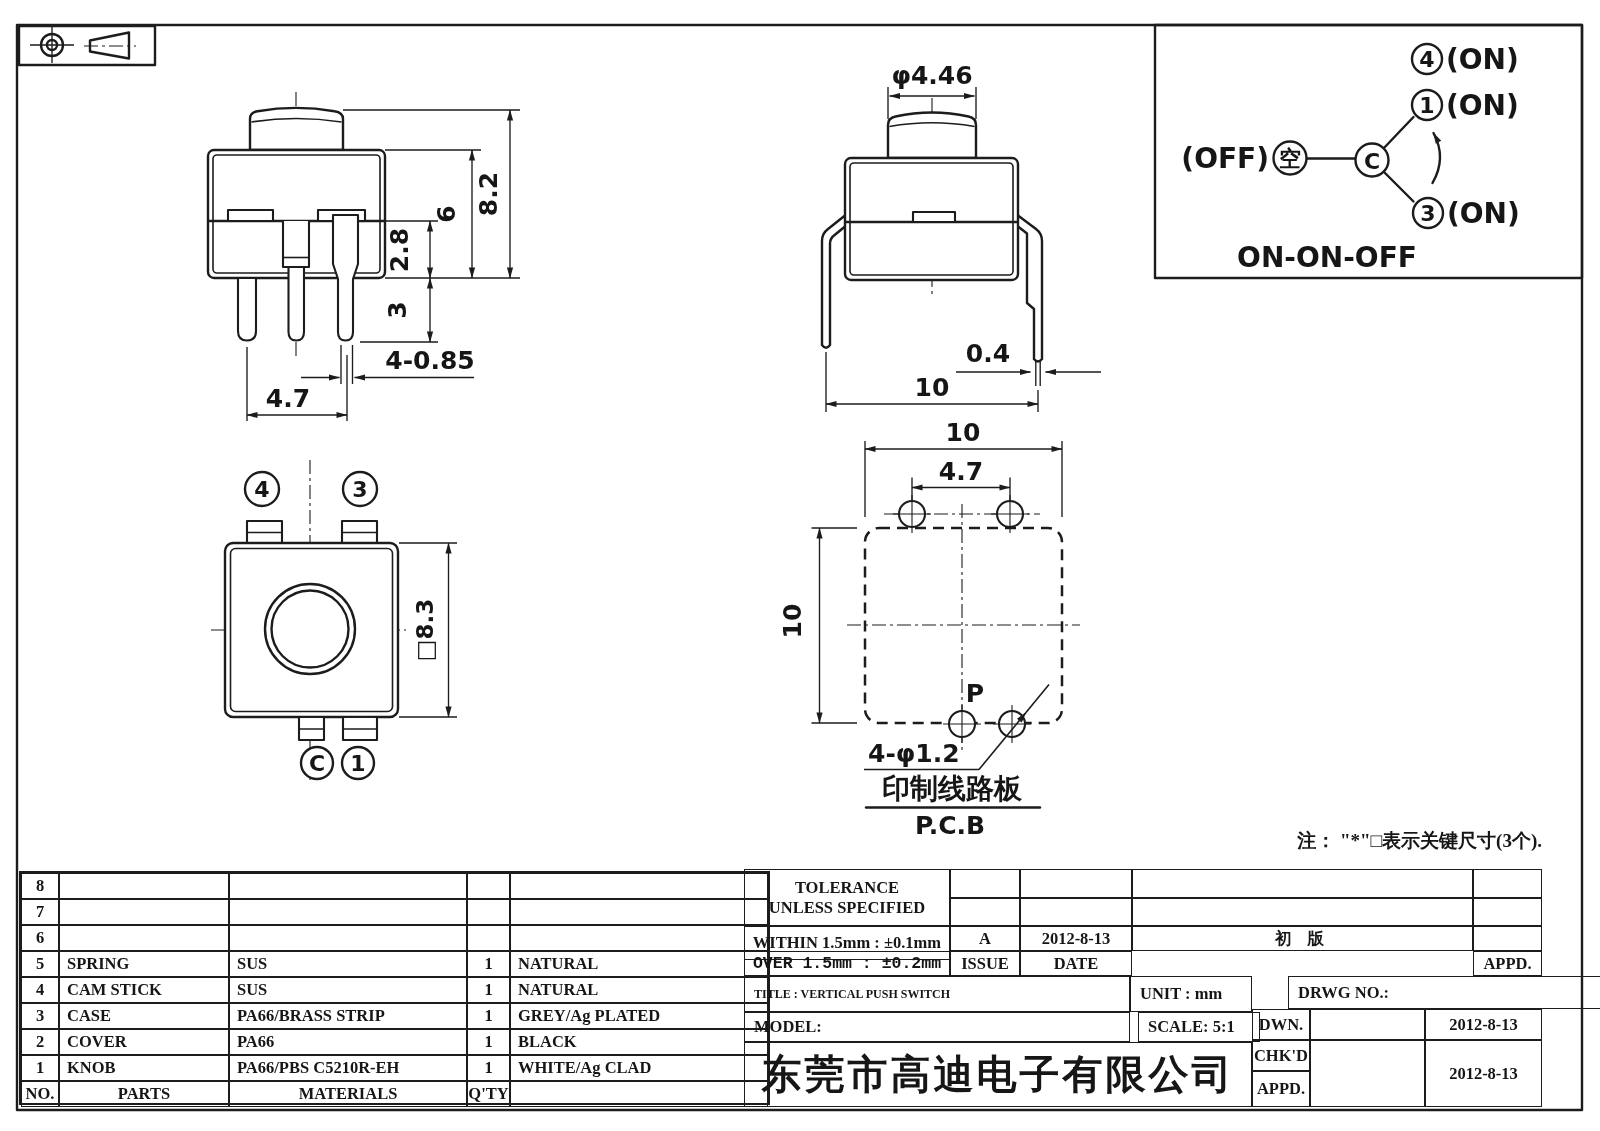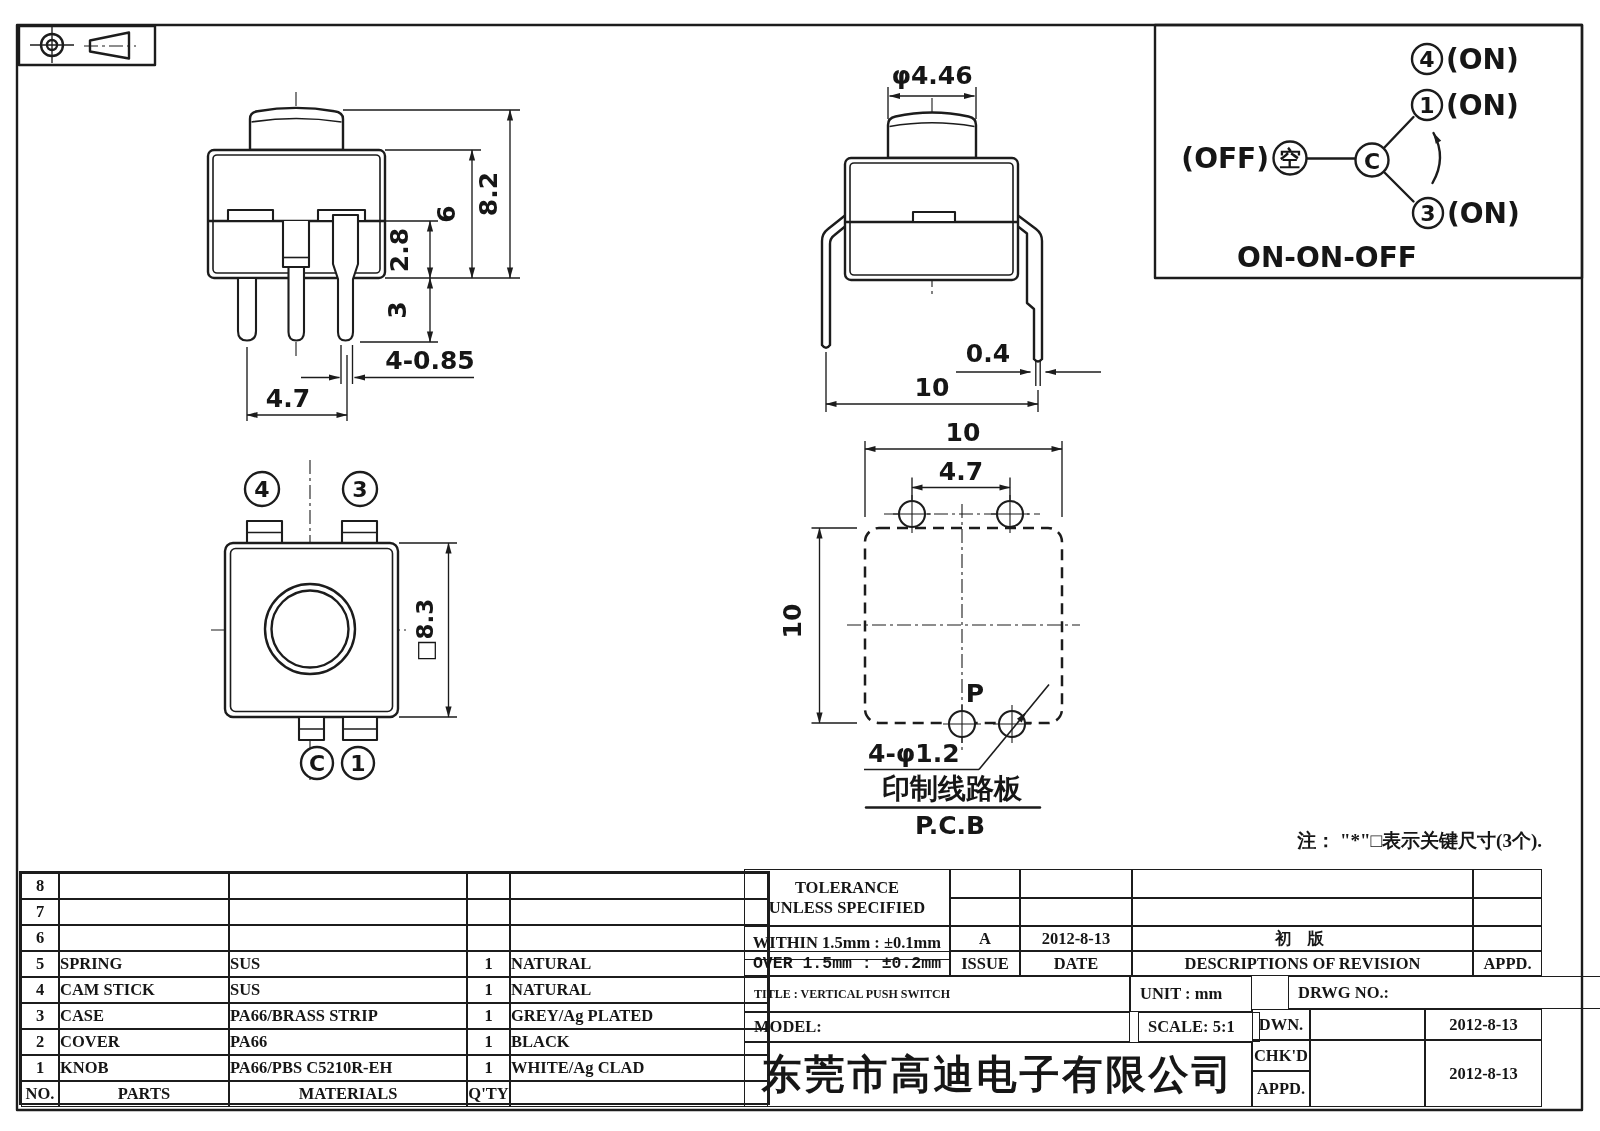--- a/index.html
+++ b/index.html
@@ -19,21 +19,21 @@
   .ct{font:bold 22px "DejaVu Sans",sans-serif;text-anchor:middle;}
   .on{font:bold 28px "DejaVu Sans",sans-serif;}
   .cjk{font-family:"Liberation Sans","DejaVu Sans",sans-serif;}
   
   .ptable{position:absolute;left:19px;top:871px;width:751px;height:234px;
           display:grid;grid-template-columns:38px 170px 238px 43px 1fr;
           grid-auto-rows:26px;border:2.2px solid #1c1c1c;box-sizing:border-box;}
   .pc{border:1.3px solid #1c1c1c;display:flex;align-items:center;overflow:hidden;
       font:bold 16.5px "Liberation Serif",serif;white-space:nowrap;box-sizing:border-box;}
   .pc.c{justify-content:center;}
-  .pc.l{}
+  .pc.l{padding-left:7px;}
   
   .tblock{position:absolute;left:744px;top:869px;width:798px;height:238px;box-sizing:border-box;}
   .tc{position:absolute;border:1.6px solid #1c1c1c;box-sizing:border-box;display:flex;
       align-items:center;justify-content:center;overflow:hidden;white-space:nowrap;
       font:bold 16.5px "Liberation Serif",serif;}
   .tc.l{justify-content:flex-start;padding-left:9px;}
   .note{position:absolute;left:1140px;top:828px;width:402px;height:26px;text-align:right;
         font:bold 19px "Liberation Serif",serif;}
   .company{font:bold 40px "Liberation Sans","DejaVu Sans",sans-serif;letter-spacing:3px;}
 </style>
@@ -268,21 +268,20 @@
   <div class="tc" style="left:206px;top:82px;width:70px;height:25px;">ISSUE</div>
 
   <div class="tc" style="left:276px;top:0;width:112px;height:29px;"></div>
   <div class="tc" style="left:276px;top:29px;width:112px;height:28px;"></div>
   <div class="tc" style="left:276px;top:57px;width:112px;height:25px;">2012-8-13</div>
   <div class="tc" style="left:276px;top:82px;width:112px;height:25px;">DATE</div>
 
   <div class="tc" style="left:388px;top:0;width:341px;height:29px;"></div>
   <div class="tc" style="left:388px;top:29px;width:341px;height:28px;"></div>
   <div class="tc cjk" style="left:388px;top:57px;width:341px;height:25px;letter-spacing:6px;">初  版</div>
-  <div class="tc" style="left:388px;top:82px;width:341px;height:25px;">DESCRIPTIONS OF REVISION</div>
 
   <div class="tc" style="left:729px;top:0;width:69px;height:29px;"></div>
   <div class="tc" style="left:729px;top:29px;width:69px;height:28px;"></div>
   <div class="tc" style="left:729px;top:57px;width:69px;height:25px;"></div>
   <div class="tc" style="left:729px;top:82px;width:69px;height:25px;">APPD.</div>
 
   <div class="tc l" style="left:0;top:107px;width:386px;height:36px;font-size:12px;">TITLE :  VERTICAL PUSH SWITCH</div>
   <div class="tc l" style="left:0;top:143px;width:386px;height:30px;">MODEL:</div>
   <div class="tc company" style="left:0;top:173px;width:508px;height:65px;">东莞市高迪电子有限公司</div>
 

